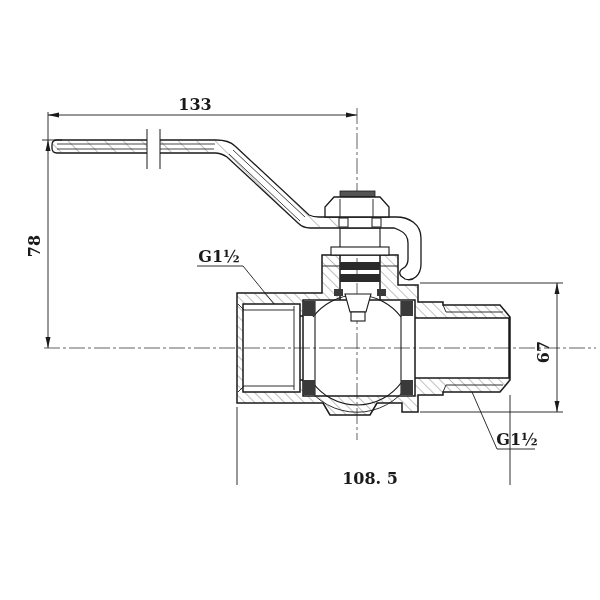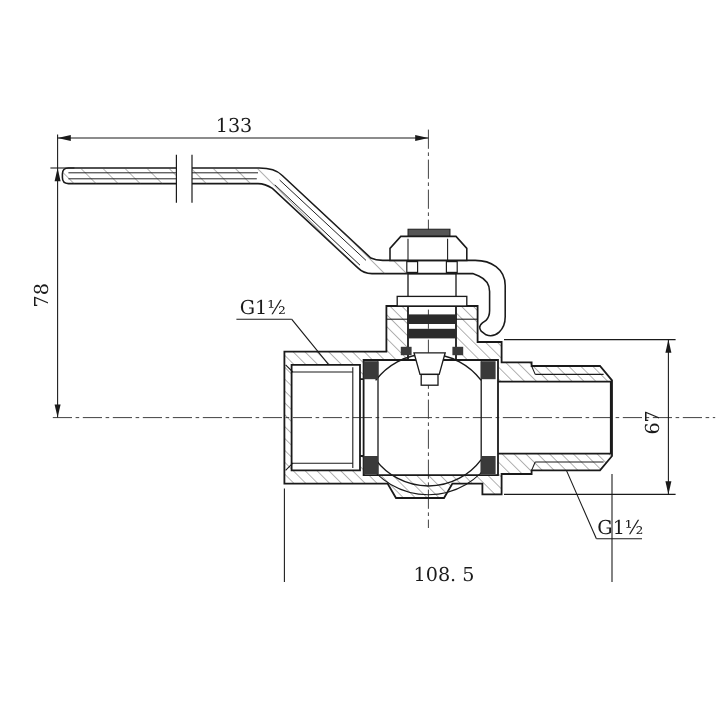--- a/index.html
+++ b/index.html
@@ -1,17 +1,17 @@
 <!DOCTYPE html>
 <html><head>
 <meta charset="utf-8">
 <style>
   html,body{margin:0;padding:0;background:#ffffff;}
   .stage{width:600px;height:485px;position:relative;background:#fff;overflow:hidden;
-         font-family:"DejaVu Serif", serif;}
+         font-family:"DejaVu Serif", serif;font-weight:bold;}
   svg{display:block;}
   text{font-family:"DejaVu Serif", serif; fill:#1a1a1a;}
   .dimtxt{font-size:16px;}
   .lbltxt{font-size:16px;}
 </style>
 </head>
 <body>
 
 <div class="stage">
 <svg width="600" height="600" viewBox="0 0 600 600">

